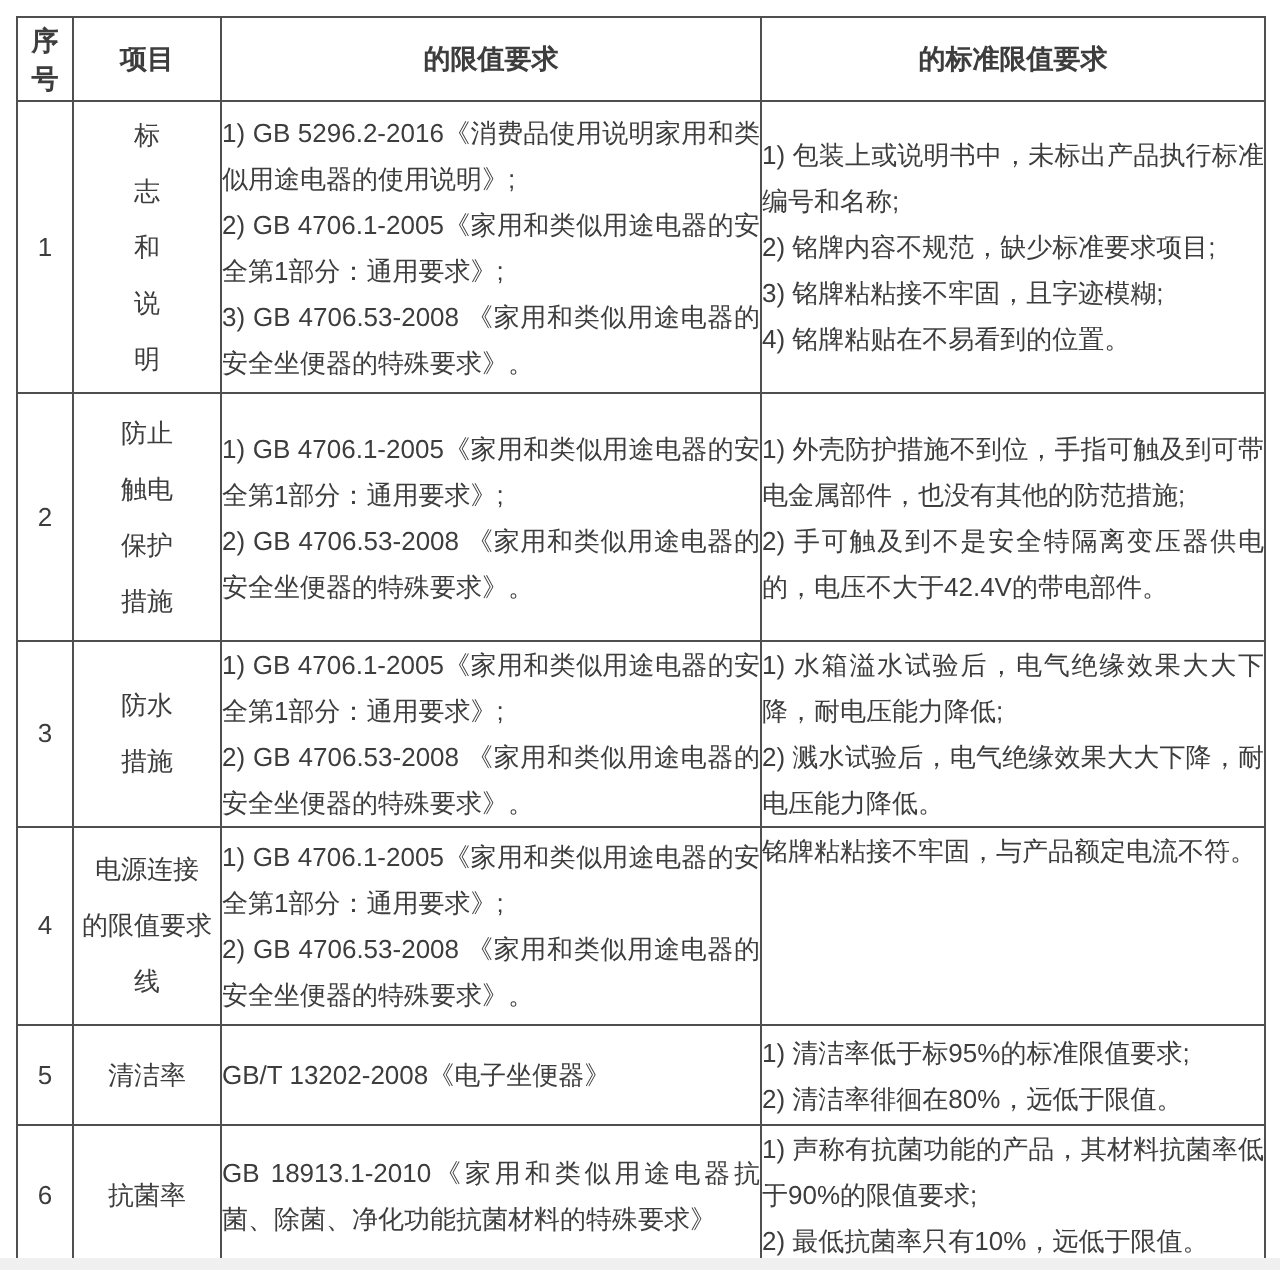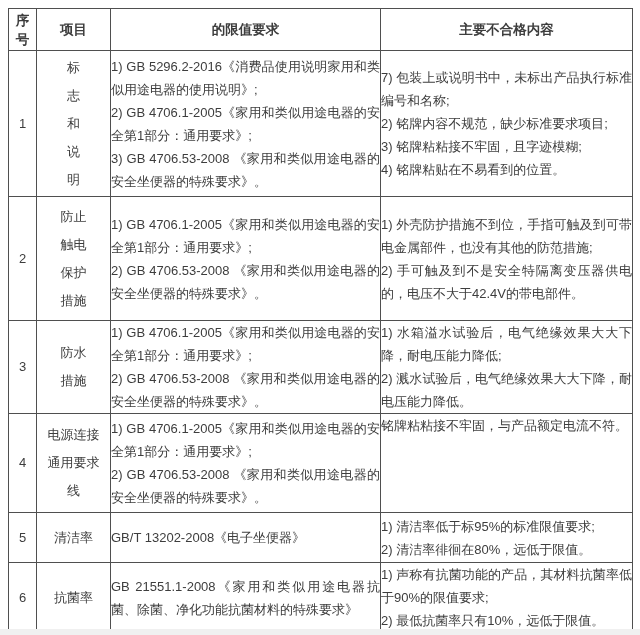--- a/index.html
+++ b/index.html
@@ -86,35 +86,35 @@
       <col style="width:74px">
       <col style="width:270px">
       <col style="width:252px">
     </colgroup>
     <thead>
       <tr class="rh-head">
         <th>序
 号</th>
         <th>项目</th>
         <th>的限值要求</th>
-        <th>主要不合格内容</th>
+        <th>的标准限值要求</th>
       </tr>
     </thead>
     <tbody>
       <tr class="rh-1">
         <td class="c-serial">1</td>
         <td class="c-project">标
 志
 和
 说
 明</td>
         <td class="c-text">1) GB 5296.2-2016《消费品使用说明家用和类似用途电器的使用说明》;
 2) GB 4706.1-2005《家用和类似用途电器的安全第1部分：通用要求》;
 3) GB 4706.53-2008 《家用和类似用途电器的安全坐便器的特殊要求》。</td>
-        <td class="c-text">7) 包装上或说明书中，未标出产品执行标准编号和名称;
+        <td class="c-text">1) 包装上或说明书中，未标出产品执行标准编号和名称;
 2) 铭牌内容不规范，缺少标准要求项目;
 3) 铭牌粘粘接不牢固，且字迹模糊;
 4) 铭牌粘贴在不易看到的位置。</td>
       </tr>
       <tr class="rh-2">
         <td class="c-serial">2</td>
         <td class="c-project">防止
 触电
 保护
 措施</td>
@@ -128,36 +128,36 @@
         <td class="c-project">防水
 措施</td>
         <td class="c-text">1) GB 4706.1-2005《家用和类似用途电器的安全第1部分：通用要求》;
 2) GB 4706.53-2008 《家用和类似用途电器的安全坐便器的特殊要求》。</td>
         <td class="c-text">1) 水箱溢水试验后，电气绝缘效果大大下降，耐电压能力降低;
 2) 溅水试验后，电气绝缘效果大大下降，耐电压能力降低。</td>
       </tr>
       <tr class="rh-4">
         <td class="c-serial">4</td>
         <td class="c-project">电源连接
-通用要求
+的限值要求
 线</td>
         <td class="c-text">1) GB 4706.1-2005《家用和类似用途电器的安全第1部分：通用要求》;
 2) GB 4706.53-2008 《家用和类似用途电器的安全坐便器的特殊要求》。</td>
         <td class="c-text v-top">铭牌粘粘接不牢固，与产品额定电流不符。</td>
       </tr>
       <tr class="rh-5">
         <td class="c-serial">5</td>
         <td class="c-project">清洁率</td>
         <td class="c-text">GB/T 13202-2008《电子坐便器》</td>
         <td class="c-text">1) 清洁率低于标95%的标准限值要求;
 2) 清洁率徘徊在80%，远低于限值。</td>
       </tr>
       <tr class="rh-6">
         <td class="c-serial">6</td>
         <td class="c-project">抗菌率</td>
-        <td class="c-text">GB 21551.1-2008《家用和类似用途电器抗菌、除菌、净化功能抗菌材料的特殊要求》</td>
+        <td class="c-text">GB 18913.1-2010《家用和类似用途电器抗菌、除菌、净化功能抗菌材料的特殊要求》</td>
         <td class="c-text">1) 声称有抗菌功能的产品，其材料抗菌率低于90%的限值要求;
 2) 最低抗菌率只有10%，远低于限值。</td>
       </tr>
     </tbody>
   </table>
   <div class="bottom-strip"></div>
 </div>
 
 </body></html>

